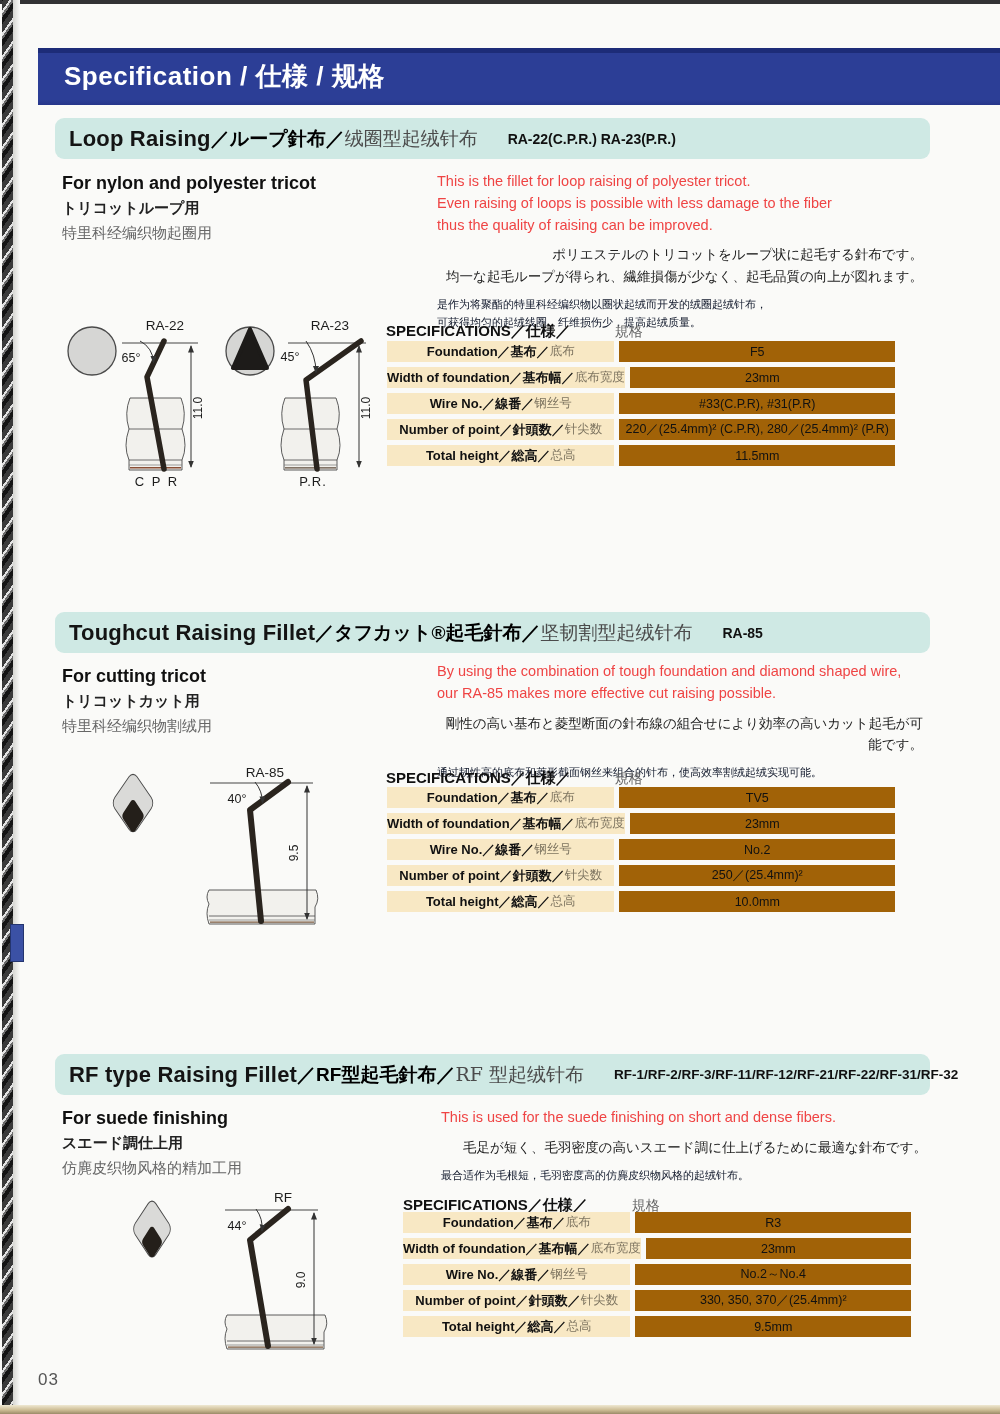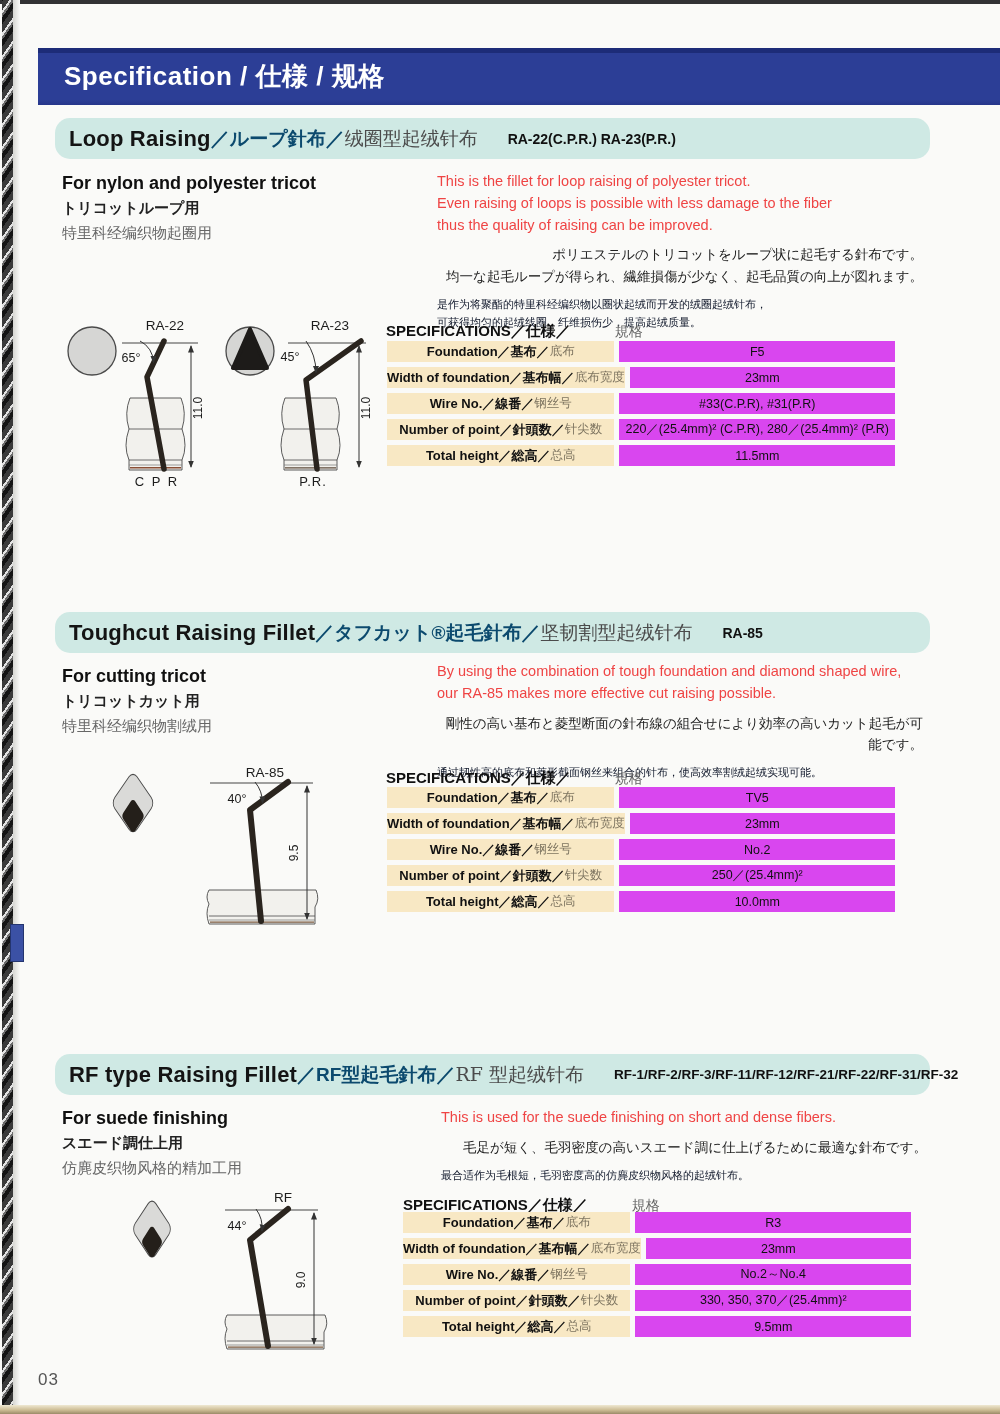--- a/index.html
+++ b/index.html
@@ -22,25 +22,25 @@
 
   .header-bar {
     position:absolute; left:38px; top:48px; right:0; height:57px;
     background:linear-gradient(180deg,#1d2c78 0%,#1d2c78 9%,#2c3e96 9%,#2c3e96 90%,#26368a 100%);
     display:flex; align-items:center; padding-left:26px; box-sizing:border-box;
   }
   .header-bar .t { color:#ffffff; font-size:26px; font-weight:bold; letter-spacing:0.5px; }
 
   .sec-bar {
     position:absolute; left:55px; width:875px; height:41px; background:#cfe9e4;
-    border-radius:15px; display:flex; align-items:center; padding:0 14px; box-sizing:border-box;
+    border-radius:9px; display:flex; align-items:center; padding:0 14px; box-sizing:border-box;
     white-space:nowrap;
   }
   .sec-bar .en { font-size:22px; font-weight:bold; color:#141414; letter-spacing:0.2px; }
-  .sec-bar .ja { font-size:19px; font-weight:bold; color:#0c4a6e; }
+  .sec-bar .ja { font-size:19px; font-weight:bold; color:#000000; }
   .sec-bar .zh { font-size:19px; color:#4b4b4b; font-family:"DejaVu Serif", serif; }
   .sec-bar .models { font-size:14px; font-weight:bold; color:#101010; margin-left:30px; }
 
   .use { position:absolute; left:62px; width:360px; }
   .use .uen { font-size:18px; font-weight:bold; color:#101010; margin-bottom:5px; }
   .use .uja { font-size:15px; font-weight:bold; color:#222; margin-bottom:6px; }
   .use .uzh { font-size:15px; color:#666; font-family:"DejaVu Serif", serif; }
 
   .desc { position:absolute; left:437px; width:486px; }
   .desc .den div { font-size:14.5px; color:#ef4444; line-height:1.5; }
@@ -54,21 +54,21 @@
 
   .spec-table { position:absolute; width:508px; }
   .spec-row { display:flex; margin-bottom:5px; height:21px; }
   .spec-label {
     width:251px; margin-right:5px; background:#f8e8c4;
     display:flex; align-items:center; justify-content:center;
     font-size:13px; font-weight:bold; color:#111; white-space:nowrap;
   }
   .spec-label .lzh { font-weight:normal; color:#7d7460; font-size:12.5px; font-family:"DejaVu Serif", serif;text-align:right; }
   .spec-value {
-    width:304px; background:#d946ef;
+    width:304px; background:#a16207;
     display:flex; align-items:center; justify-content:center;
     font-size:12.5px; color:#111; white-space:nowrap;
   }
 
   .diagram { position:absolute; }
   .dg-text { font-family:"Liberation Sans", sans-serif; fill:#1c1c1c; }
 
   .page-number { position:absolute; left:38px; top:1370px; font-size:17px; color:#555; letter-spacing:1px; }
 </style>
 </head>

